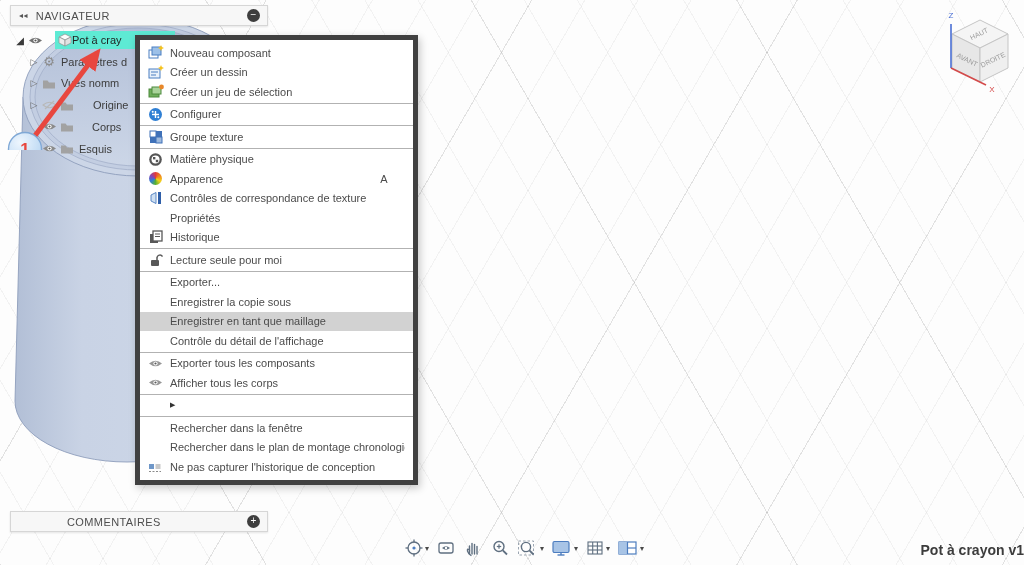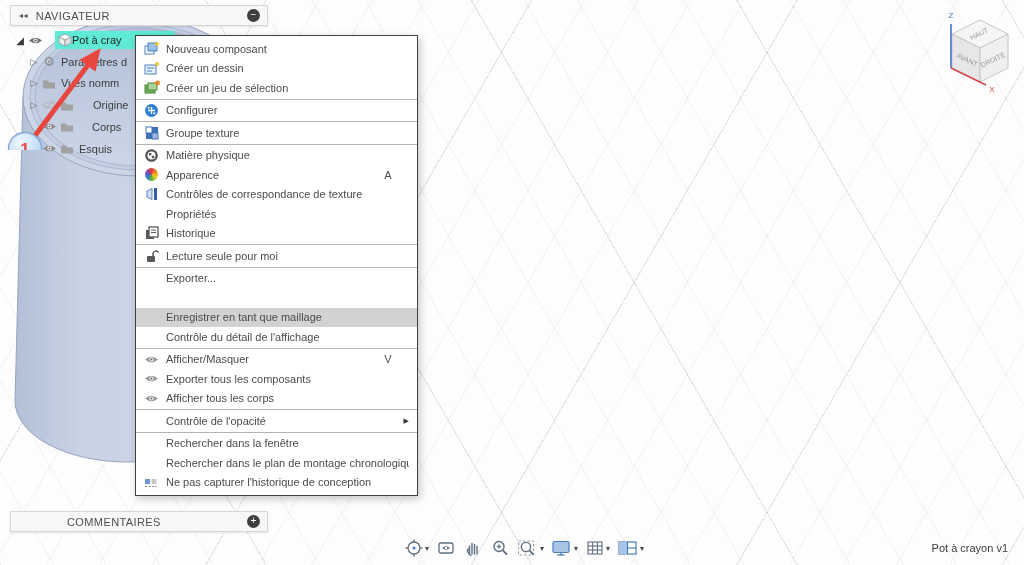--- a/index.html
+++ b/index.html
@@ -22,40 +22,40 @@
     line-height:12px;text-align:center;margin-left:auto;margin-right:7px;cursor:pointer;flex:none;}
   
   .trow{position:absolute;display:flex;align-items:center;font-size:11px;color:#3c3c3c;
     height:20px;white-space:nowrap;overflow:hidden;z-index:31;}
   .caret{font-size:9px;color:#6e6e6e;width:12px;text-align:center;flex:none;}
   .caret.root{color:#3a3a3a;font-size:10px;}
   .tic{flex:none;display:flex;align-items:center;justify-content:center;width:18px;}
   .selbox{display:flex;align-items:center;background:#5eead4;height:18px;padding:0 6px 0 3px;
     flex:1;color:#1f1f1f;margin-left:11px;}
   
-  .menu{position:absolute;left:135px;top:35px;width:283px;background:#fff;border:1px solid #404040;
+  .menu{position:absolute;left:135px;top:35px;width:283px;background:#fff;border:5px solid #404040;
     box-shadow:2px 3px 8px rgba(0,0,0,.22);z-index:40;padding:3px 0;box-sizing:border-box;}
   .mi{display:flex;align-items:center;height:19.5px;padding:0 8px 0 7px;font-size:11px;
     color:#4b4b4b;cursor:default;}
   .mi .ic{width:17px;height:16px;margin-right:6px;display:flex;align-items:center;
     justify-content:center;flex:none;}
   .mi .lbl{flex:1;white-space:nowrap;overflow:hidden;}
   .mi .sc{width:16px;text-align:center;margin-right:13px;}
   .mi .sub{font-size:7px;color:#333;}
   .mi.hl{background:#d2d2d2;justify-content:space-between;}
   .msep{height:1px;background:#b2b2b2;margin:1px 0;}
   .conic-ball{width:13px;height:13px;border-radius:50%;
     background:conic-gradient(#e23b3b,#f08a1d,#f3d11d,#58b033,#2e7fd4,#8446b8,#e23b3b);}
   
   .navbar{position:absolute;left:402px;top:536px;height:24px;display:flex;align-items:center;
     gap:3px;z-index:30;}
   .tbtn{display:flex;align-items:center;padding:1px 2px;cursor:pointer;}
   .tcaret{font-size:8px;color:#4a4a4a;margin-left:1px;}
   
-  .doclabel{position:absolute;right:16px;top:542px;font-size:11px;font-weight:400;color:#3c3c3c;z-index:30;}
+  .doclabel{position:absolute;right:0;top:542px;font-size:14px;font-weight:700;color:#3c3c3c;z-index:30;}
   .viewcube{position:absolute;left:932px;top:6px;z-index:30;}
   svg text{font-family:"Liberation Sans",sans-serif;}
 </style>
 </head>
 <body>
 
 <div class="viewport"></div>
 
 <svg class="layer" style="z-index:1">
   <line x1="0" y1="158" x2="700" y2="565" stroke="#f0918c" stroke-width="1.2"></line>
@@ -282,65 +282,54 @@
     </span>
       <span class="lbl">Lecture seule pour moi</span>
   </div>
   <div class="msep"></div>
   <div class="mi">
     <span class="ic"></span>
       <span class="lbl">Exporter...</span>
   </div>
   <div class="mi">
     <span class="ic"></span>
+      <span class="lbl">Enregistrer la copie sous</span>
   </div>
   <div class="mi hl">
     <span class="ic"></span>
       <span class="lbl">Enregistrer en tant que maillage</span>
   </div>
   <div class="mi">
     <span class="ic"></span>
       <span class="lbl">Contrôle du détail de l'affichage</span>
   </div>
   <div class="msep"></div>
   <div class="mi">
     <span class="ic">
       <svg width="15" height="9">
           <path d="M1,4.5 Q7.5,-1 14,4.5 Q7.5,10 1,4.5 Z" fill="#969696"></path>
           <circle cx="7.5" cy="4.5" r="2.1" fill="#fff"></circle>
           <circle cx="7.5" cy="4.5" r="1.1" fill="#5a5a5a"></circle>
         </svg>
     </span>
-    <span class="lbl">Afficher/Masquer</span>
-    <span class="sc">V</span>
+      <span class="lbl">Exporter tous les composants</span>
   </div>
   <div class="mi">
     <span class="ic">
       <svg width="15" height="9">
           <path d="M1,4.5 Q7.5,-1 14,4.5 Q7.5,10 1,4.5 Z" fill="#969696"></path>
           <circle cx="7.5" cy="4.5" r="2.1" fill="#fff"></circle>
           <circle cx="7.5" cy="4.5" r="1.1" fill="#5a5a5a"></circle>
         </svg>
     </span>
-      <span class="lbl">Exporter tous les composants</span>
-  </div>
-  <div class="mi">
-    <span class="ic">
-      <svg width="15" height="9">
-          <path d="M1,4.5 Q7.5,-1 14,4.5 Q7.5,10 1,4.5 Z" fill="#969696"></path>
-          <circle cx="7.5" cy="4.5" r="2.1" fill="#fff"></circle>
-          <circle cx="7.5" cy="4.5" r="1.1" fill="#5a5a5a"></circle>
-        </svg>
-    </span>
       <span class="lbl">Afficher tous les corps</span>
   </div>
   <div class="msep"></div>
   <div class="mi">
     <span class="ic"></span>
-      <span class="lbl">Contrôle de l'opacité</span>
     <span class="sub">▶</span>
   </div>
   <div class="msep"></div>
   <div class="mi">
     <span class="ic"></span>
       <span class="lbl">Rechercher dans la fenêtre</span>
   </div>
   <div class="mi">
     <span class="ic"></span>
       <span class="lbl">Rechercher dans le plan de montage chronologique</span>

